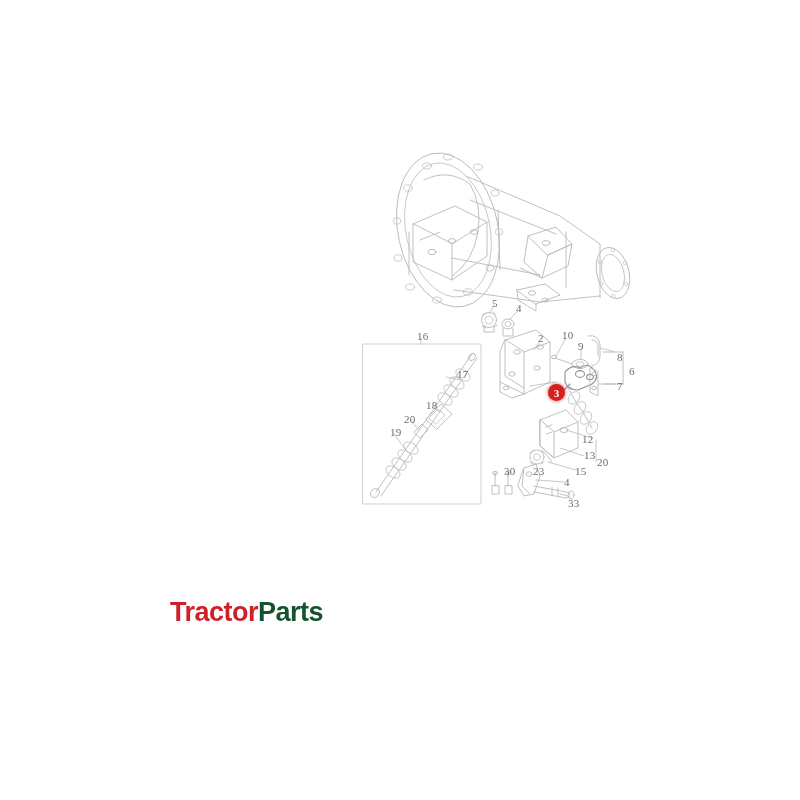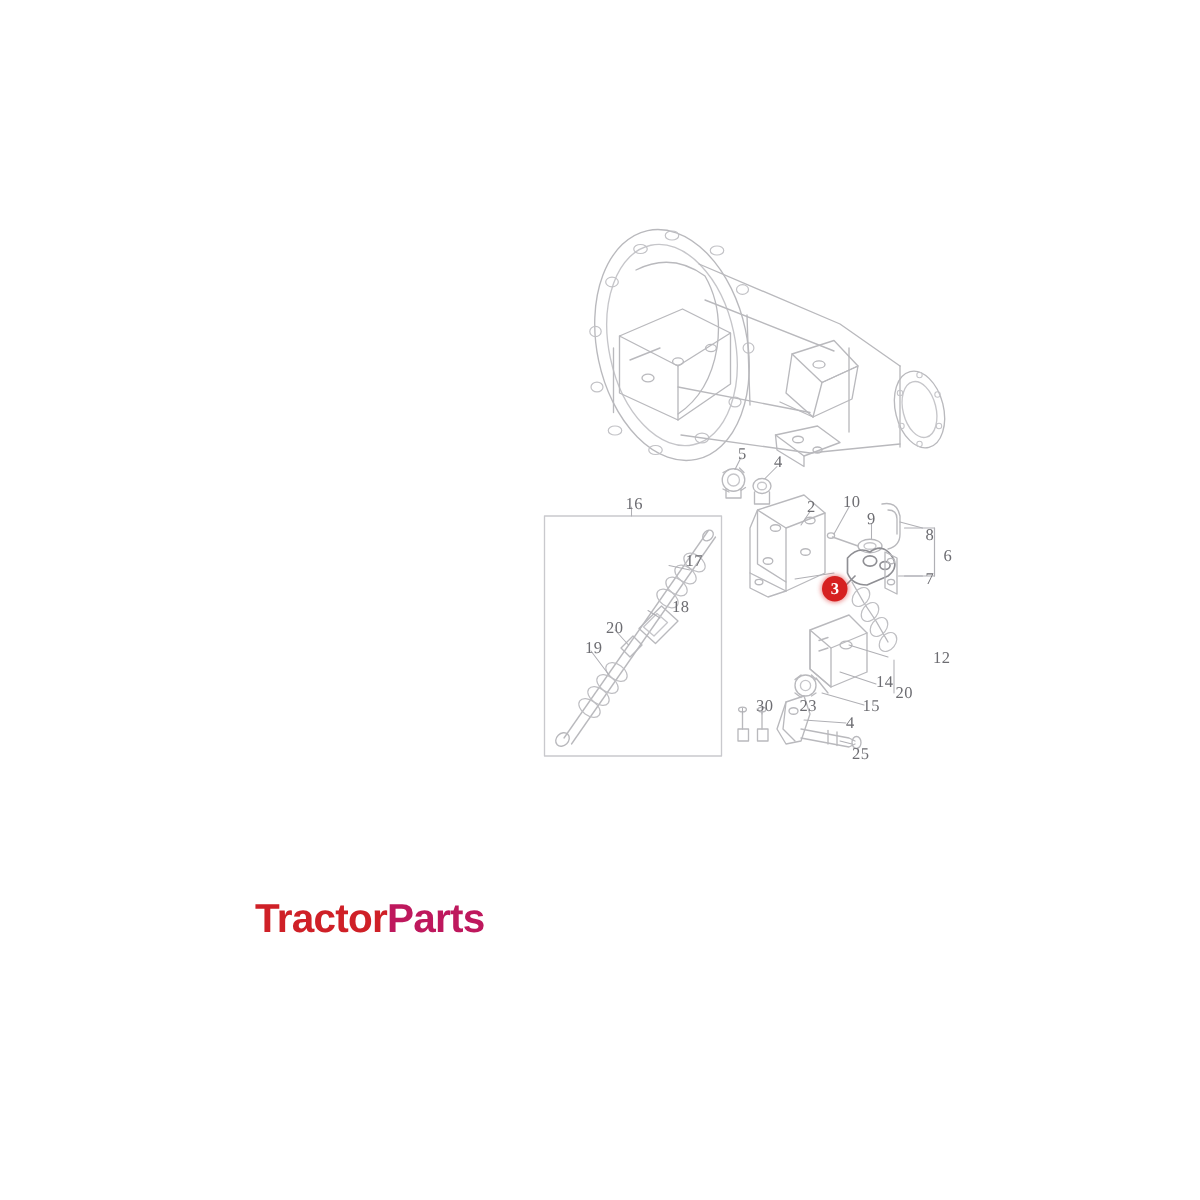--- a/index.html
+++ b/index.html
@@ -304,34 +304,34 @@
       <div class="callout" style="left: 492px; top: 298px; color: rgb(109, 109, 114);">5</div>
       <div class="callout" style="left: 516px; top: 303px; color: rgb(109, 109, 114);">4</div>
       <div class="callout" style="left: 538px; top: 333px; color: rgb(109, 109, 114);">2</div>
       <div class="callout" style="left: 562px; top: 330px; color: rgb(109, 109, 114);">10</div>
       <div class="callout" style="left: 578px; top: 341px; color: rgb(109, 109, 114);">9</div>
       <div class="callout" style="left: 617px; top: 352px; color: rgb(109, 109, 114);">8</div>
       <div class="callout" style="left: 629px; top: 366px; color: rgb(109, 109, 114);">6</div>
       <div class="callout" style="left: 617px; top: 381px; color: rgb(109, 109, 114);">7</div>
       <div class="callout" style="left: 417px; top: 331px; color: rgb(109, 109, 114); text-align: right;">16</div>
       <div class="callout" style="left: 457px; top: 369px; color: rgb(109, 109, 114);">17</div>
-      <div class="callout" style="left: 448px; top: 400px; color: rgb(109, 109, 114);">18</div>
+      <div class="callout" style="left: 426px; top: 400px; color: rgb(109, 109, 114);">18</div>
       <div class="callout" style="left: 404px; top: 414px; color: rgb(109, 109, 114);">20</div>
       <div class="callout" style="left: 390px; top: 427px; color: rgb(109, 109, 114);">19</div>
-      <div class="callout" style="left: 622px; top: 434px; color: rgb(109, 109, 114);">12</div>
-      <div class="callout" style="left: 584px; top: 450px; color: rgb(109, 109, 114);">14</div>
+      <div class="callout" style="left: 582px; top: 434px; color: rgb(109, 109, 114);">12</div>
+      <div class="callout" style="left: 584px; top: 450px; color: rgb(109, 109, 114);">13</div>
       <div class="callout" style="left: 597px; top: 457px; color: rgb(109, 109, 114);">20</div>
       <div class="callout" style="left: 575px; top: 466px; color: rgb(109, 109, 114); text-align: center;">15</div>
       <div class="callout" style="left: 564px; top: 477px; color: rgb(109, 109, 114);">4</div>
-      <div class="callout" style="left: 568px; top: 498px; color: rgb(109, 109, 114);">25</div>
+      <div class="callout" style="left: 568px; top: 498px; color: rgb(109, 109, 114);">33</div>
       <div class="callout" style="left: 493px; top: 466px; color: rgb(109, 109, 114); padding-left: 40px;">23</div>
       <div class="callout" style="left: 504px; top: 466px; color: rgb(109, 109, 114);">30</div>
     </div>
 
   <div id="highlight" style="left: 548px; top: 384px; width: 17px; height: 17px; background: rgb(214, 32, 32); color: rgb(255, 255, 255); font-size: 11px;">
     <span>3</span>
   </div>
 
   <div id="logo">
-    <div class="logo-line2"><span class="logo-tractor" style="color: rgb(207, 32, 39);">Tractor</span><span class="logo-parts" style="color: #be185d;">Parts</span></div>
+    <div class="logo-line2"><span class="logo-tractor" style="color: rgb(207, 32, 39);">Tractor</span><span class="logo-parts" style="color: #14532d;">Parts</span></div>
   </div>
 
 </div>
 
 </body></html>

